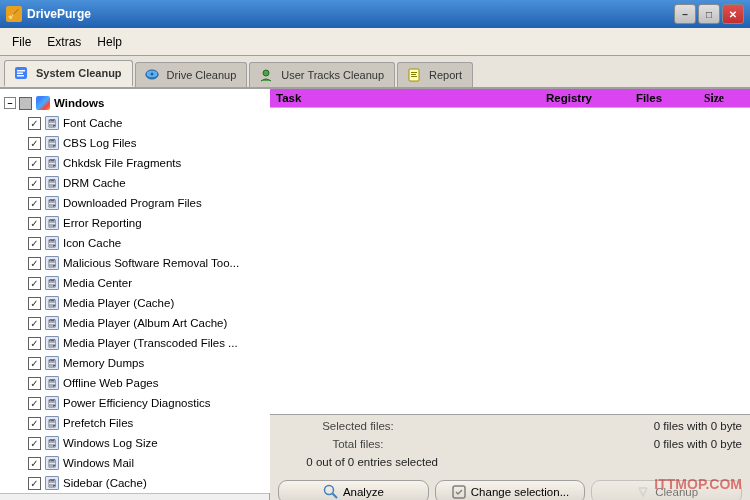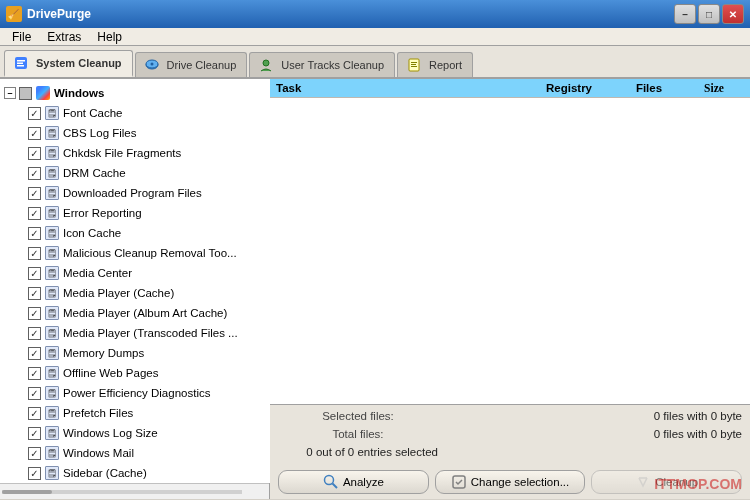--- a/index.html
+++ b/index.html
@@ -48,21 +48,21 @@
       justify-content: center;
       font-size: 10px;
       color: #333;
       cursor: pointer;
     }
     .title-bar-btn.close { background: linear-gradient(to bottom, #e05050, #c03030); color: white; }
 
     
     .menu-bar {
       background: #f0ece4;
-      height: 18px;
+      height: 28px;
       display: flex;
       align-items: center;
       padding: 0 4px;
       border-bottom: 1px solid #a0a0a0;
     }
     .menu-item {
       padding: 2px 8px;
       cursor: pointer;
       border-radius: 2px;
     }
@@ -189,21 +189,21 @@
     }
 
     
     .right-panel {
       flex: 1;
       display: flex;
       flex-direction: column;
     }
     .detail-header {
       display: flex;
-      background: #7dd3fc;
+      background: #d946ef;
       border-bottom: 1px solid #c0b8b0;
       padding: 3px 6px;
       font-weight: bold;
       font-size: 11.5px;
     }
     .detail-header .col-task { flex: 1; }
     .detail-header .col-registry { width: 90px; text-align: center; }
     .detail-header .col-files { width: 70px; text-align: center; }
     .detail-header .col-size { width: 60px; text-align: center; font-family: Liberation Serif, serif; }
     .detail-body { flex: 1; background: white; }
@@ -406,21 +406,21 @@
         <span class="node-icon">
             <span class="item-icon">🗒</span>
           </span>
         <span>Icon Cache</span>
       </div>
       <div class="tree-node tree-child">
         <span class="checkbox checked"></span>
         <span class="node-icon">
             <span class="item-icon">🗒</span>
           </span>
-        <span>Malicious Cleanup Removal Too...</span>
+        <span>Malicious Software Removal Too...</span>
       </div>
       <div class="tree-node tree-child">
         <span class="checkbox checked"></span>
         <span class="node-icon">
             <span class="item-icon">🗒</span>
           </span>
         <span>Media Center</span>
       </div>
       <div class="tree-node tree-child">
         <span class="checkbox checked"></span>

